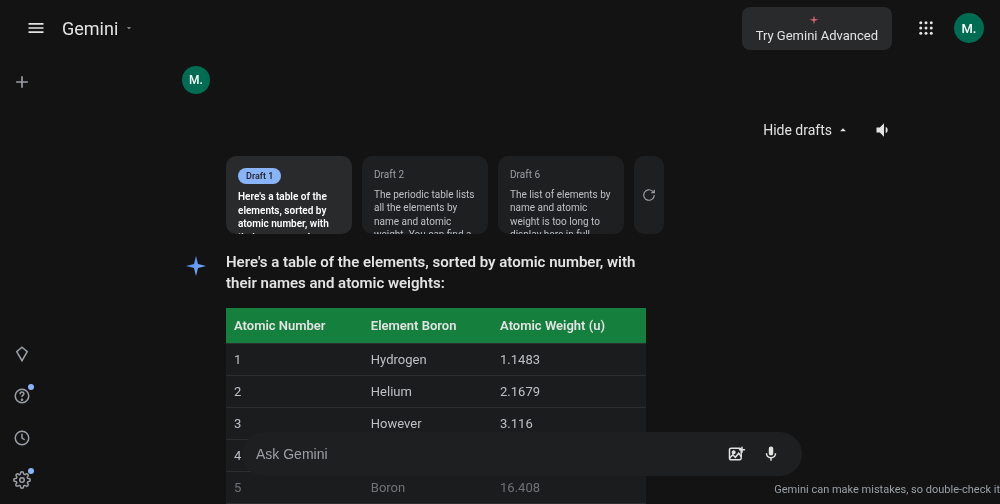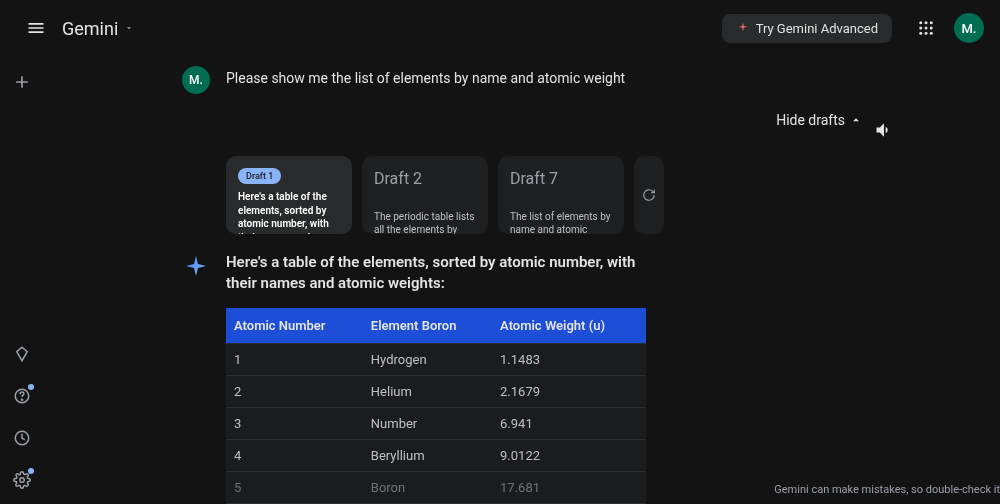--- a/index.html
+++ b/index.html
@@ -35,20 +35,21 @@
 .brand .caret { margin-left: 6px; }
 .header-spacer { flex: 1; }
 .try-advanced {
   background: #282a2c;
   padding: 7px 14px;
   border-radius: 8px;
   display: flex; align-items: center;
   font-size: 13px;
   cursor: pointer;
   margin-right: 14px;
+  flex-direction: column;
 }
 .try-advanced .spark { color: #d96570; margin-right: 6px; }
 .apps-btn {
   width: 40px; height: 40px;
   display: flex; align-items: center; justify-content: center;
   cursor: pointer;
 }
 .avatar {
   width: 30px; height: 30px;
   border-radius: 50%;
@@ -114,24 +115,24 @@
   border-radius: 50%;
   background: #006c51;
   display: flex; align-items: center; justify-content: center;
   font-size: 12px; font-weight: 500; color: #fff;
   flex-shrink: 0;
 }
 .user-msg { font-size: 14px; padding-top: 4px; }
 .drafts-bar {
   display: flex;
   justify-content: flex-end;
-  align-items: flex-start;
+  align-items: center;
   margin-top: 18px;
   padding-right: 0;
-  gap: 3px;
+  gap: 16px;
 }
 .hide-drafts {
   display: flex; align-items: center;
   font-size: 14px;
   cursor: pointer;
   gap: 4px;
 }
 .speak-btn {
   width: 36px; height: 36px;
   display: flex; align-items: center; justify-content: center;
@@ -163,23 +164,23 @@
   display: inline-block;
   background: #8ab4f8;
   color: #202124;
   font-size: 9px;
   font-weight: 500;
   padding: 2px 8px;
   border-radius: 8px;
   margin-bottom: 6px;
 }
 .draft-label {
-  font-size: 16px;
+  font-size: 10px;
   color: #9aa0a6;
-  margin-bottom: 20px;
+  margin-bottom: 6px;
 }
 .draft-card.active .draft-text { color: #fff; font-weight: 600; }
 .regen-card {
   width: 30px; height: 78px;
   background: #1e1f20;
   border-radius: 10px;
   display: flex; align-items: center; justify-content: center;
   cursor: pointer;
 }
 .response-row {
@@ -203,21 +204,21 @@
 }
 .data-table {
   width: 420px;
   border-collapse: collapse;
   font-size: 13px;
 }
 .data-table th {
   text-align: left;
   font-weight: 600;
   padding: 10px 8px;
-  background: #1d4ed8;
+  background: #15803d;
   border-bottom: 1px solid #2d2e30;
 }
 .data-table td {
   padding: 8px 8px;
   border-bottom: 1px solid #2d2e30;
   color: #bdc1c6;
   background: #1b1c1d;
 }
 .data-table tr:last-child td { color: #6f7378; }
 .input-bar {
@@ -334,21 +335,20 @@
       </svg>
   </div>
 </div>
 
 <div class="main">
   <div class="content">
     <div class="user-row">
       <div class="user-avatar">
         <span>M.</span>
       </div>
-      <div class="user-msg">Please show me the list of elements by name and atomic weight</div>
     </div>
 
     <div class="drafts-bar">
       <div class="hide-drafts">
         <span>Hide drafts</span>
         <svg width="14" height="14" viewBox="0 0 24 24" fill="#e3e3e3">
             <path d="M7 14l5-5 5 5z"></path>
           </svg>
       </div>
       <div class="speak-btn">
@@ -361,21 +361,21 @@
     <div class="draft-cards">
       <div class="draft-card active">
         <span class="draft-badge">Draft 1</span>
         <div class="draft-text">Here's a table of the elements, sorted by atomic number, with their names and atomic</div>
       </div>
       <div class="draft-card">
         <div class="draft-label">Draft 2</div>
         <div class="draft-text">The periodic table lists all the elements by name and atomic weight. You can find a comprehensive list at the</div>
       </div>
       <div class="draft-card">
-        <div class="draft-label">Draft 7</div>
+        <div class="draft-label">Draft 6</div>
         <div class="draft-text">The list of elements by name and atomic weight is too long to display here in full. However, you can easily</div>
       </div>
       <div class="regen-card">
         <svg width="14" height="14" viewBox="0 0 24 24" fill="none" stroke="#9aa0a6" stroke-width="2">
             <path d="M21 12a9 9 0 11-3-6.7L21 8"></path>
             <path d="M21 3v5h-5"></path>
           </svg>
       </div>
     </div>
 
@@ -407,34 +407,50 @@
                 <td>Hydrogen</td>
                 <td>1.1483</td>
               </tr>
               <tr>
                 <td>2</td>
                 <td>Helium</td>
                 <td>2.1679</td>
               </tr>
               <tr>
                 <td>3</td>
-                <td>Number</td>
-                <td>6.941</td>
+                <td>However</td>
+                <td>3.116</td>
               </tr>
               <tr>
                 <td>4</td>
                 <td>Beryllium</td>
                 <td>9.0122</td>
               </tr>
               <tr>
                 <td>5</td>
                 <td>Boron</td>
-                <td>17.681</td>
+                <td>16.408</td>
               </tr>
             </tbody>
         </table>
       </div>
     </div>
   </div>
 
+  <div class="input-bar">
+    <input type="text" placeholder="Ask Gemini" style="">
+    <div class="input-icon">
+      <svg width="20" height="20" viewBox="0 0 24 24" fill="none" stroke="#e3e3e3" stroke-width="1.8">
+          <rect x="3" y="5" width="14" height="14" rx="2"></rect>
+          <circle cx="8" cy="10" r="1.5" fill="#e3e3e3"></circle>
+          <path d="M3 17l4-4 3 3 4-5 3 4"></path>
+          <path d="M18 4v6M15 7h6" stroke-linecap="round"></path>
+        </svg>
+    </div>
+    <div class="input-icon">
+      <svg width="18" height="18" viewBox="0 0 24 24" fill="#e3e3e3">
+          <path d="M12 14a3 3 0 003-3V5a3 3 0 10-6 0v6a3 3 0 003 3zm5-3a5 5 0 01-10 0H5a7 7 0 006 6.9V21h2v-3.1A7 7 0 0019 11h-2z"></path>
+        </svg>
+    </div>
+  </div>
 
   <div class="disclaimer">Gemini can make mistakes, so double-check it</div>
 </div>
 
 </body></html>

